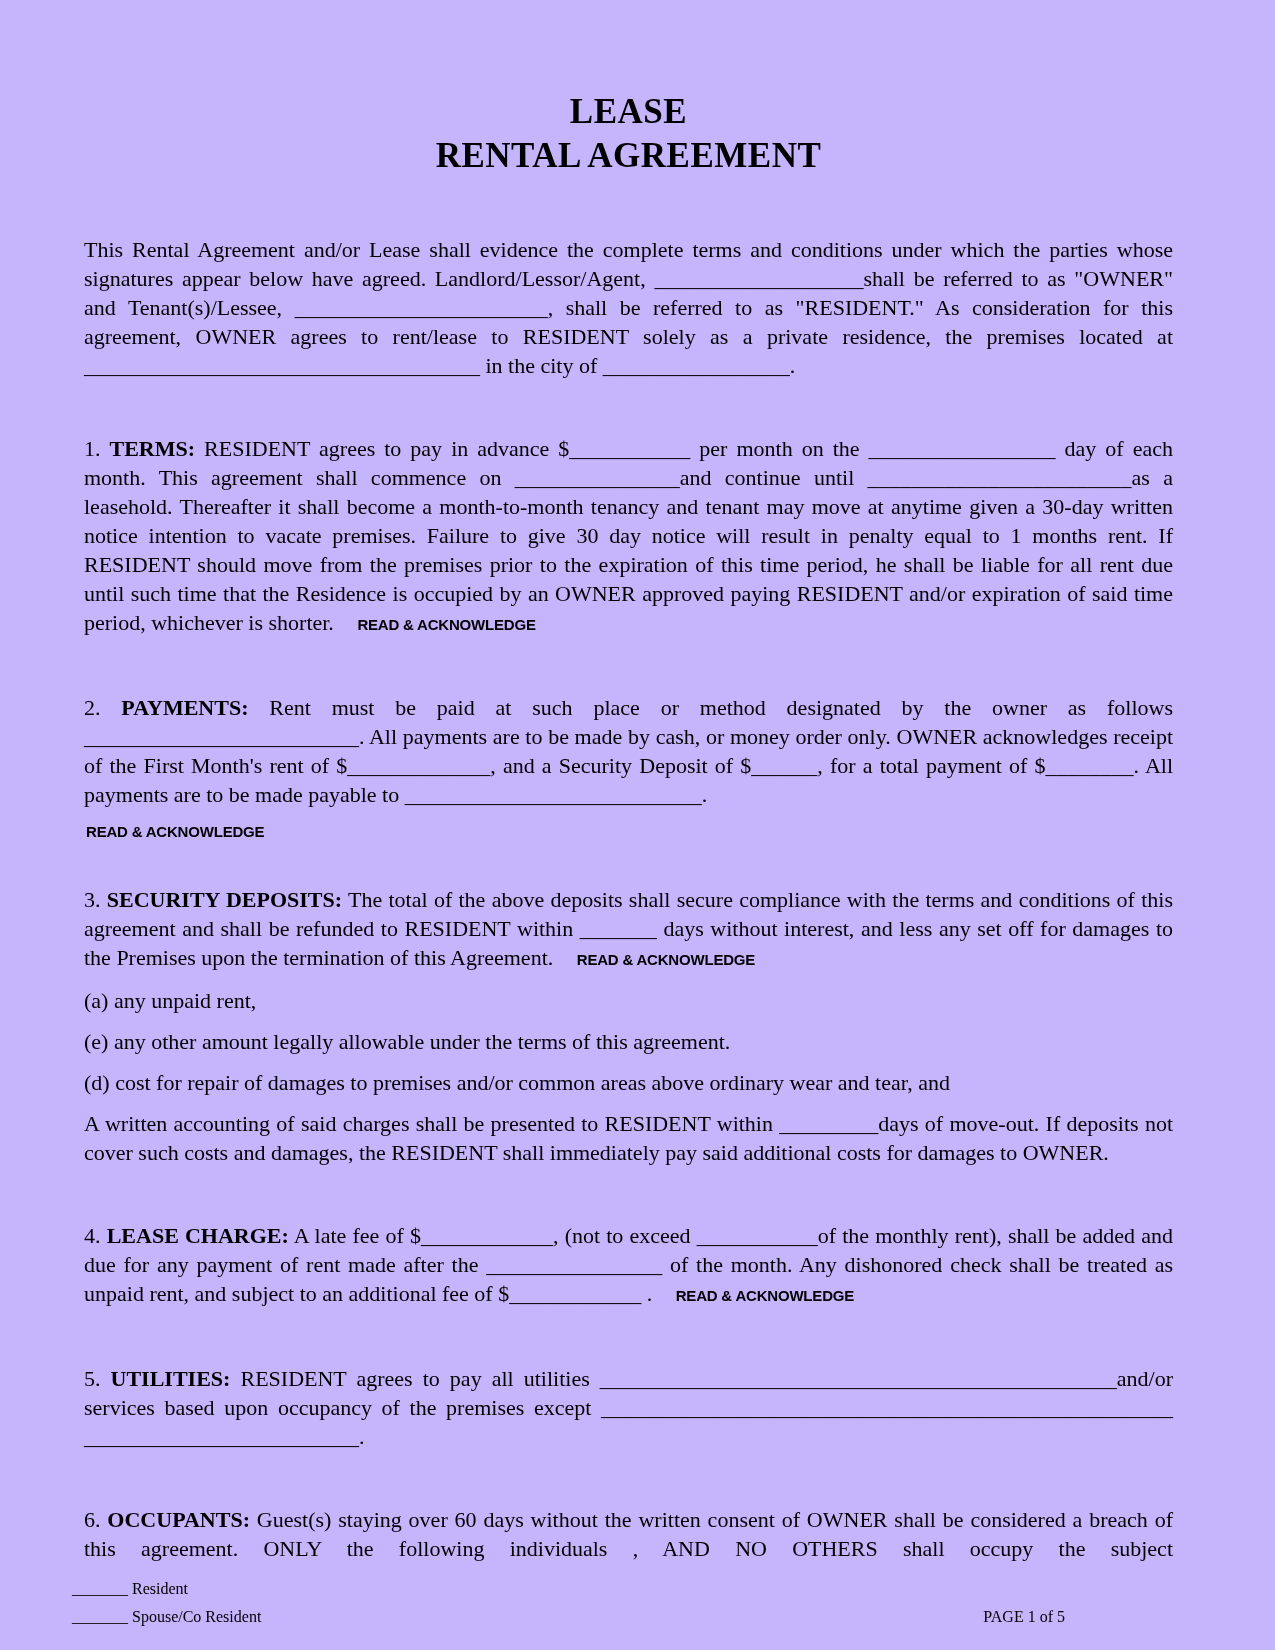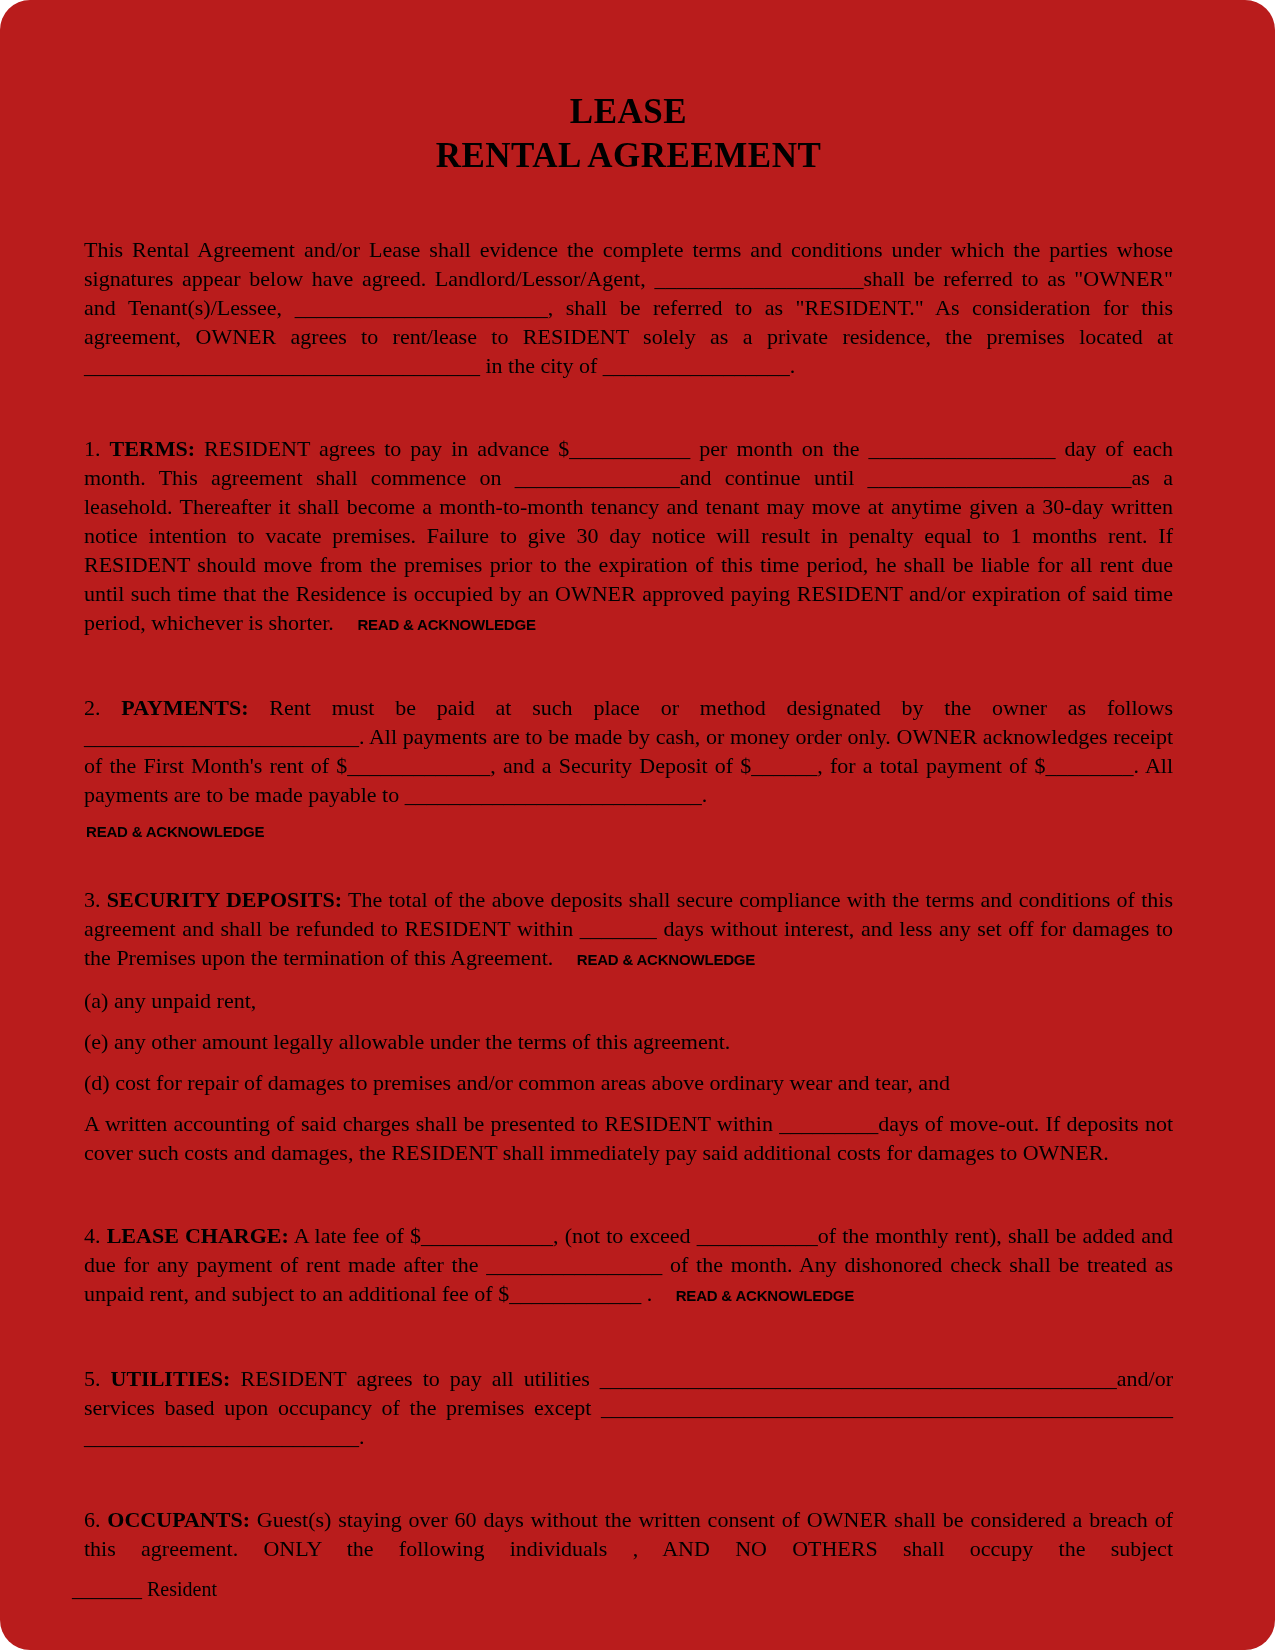--- a/index.html
+++ b/index.html
@@ -5,28 +5,27 @@
   html, body {
     margin: 0;
     padding: 0;
     background: #ffffff;
   }
   .page {
     position: relative;
     width: 1275px;
     height: 1650px;
     box-sizing: border-box;
-    background: #b91c1c;
+    background: #c4b5fd;
     color: #000000;
     font-family: "Liberation Serif", serif;
     padding: 90px 90px 106px 72px;
     display: flex;
     flex-direction: column;
     overflow: hidden;
-    border-radius: 30px;
   }
   .title {
     margin: 0 0 45px 0;
     text-align: center;
     font-size: 35px;
     font-weight: bold;
     line-height: 44px;
     letter-spacing: 0.5px;
   }
   .para {
@@ -47,21 +46,21 @@
     white-space: nowrap;
   }
   .ack-inline { margin-left: 18px; }
   .ack-row {
     margin: 3px 0 0 14px;
     line-height: 22px;
   }
   .justify-last { text-align-last: justify; }
   .footer {
     margin-top: auto;
-    font-size: 20px;
+    font-size: 16px;
     line-height: 28px;
   }
   .footer-row { display: flex; }
   .footer-page {
     margin-left: auto;
     margin-right: 120px;
   }
 </style>
 </head>
 <body>
@@ -133,15 +132,22 @@
     </p>
   </div>
 
   <div class="footer">
     <div class="footer-row">
       <span>
         <span>_______</span>
         <span>Resident</span>
       </span>
     </div>
+    <div class="footer-row">
+      <span>
+        <span>_______</span>
+        <span>Spouse/Co Resident</span>
+      </span>
+      <span class="footer-page">PAGE 1 of 5</span>
+    </div>
   </div>
 
 </div>
 
 </body></html>

